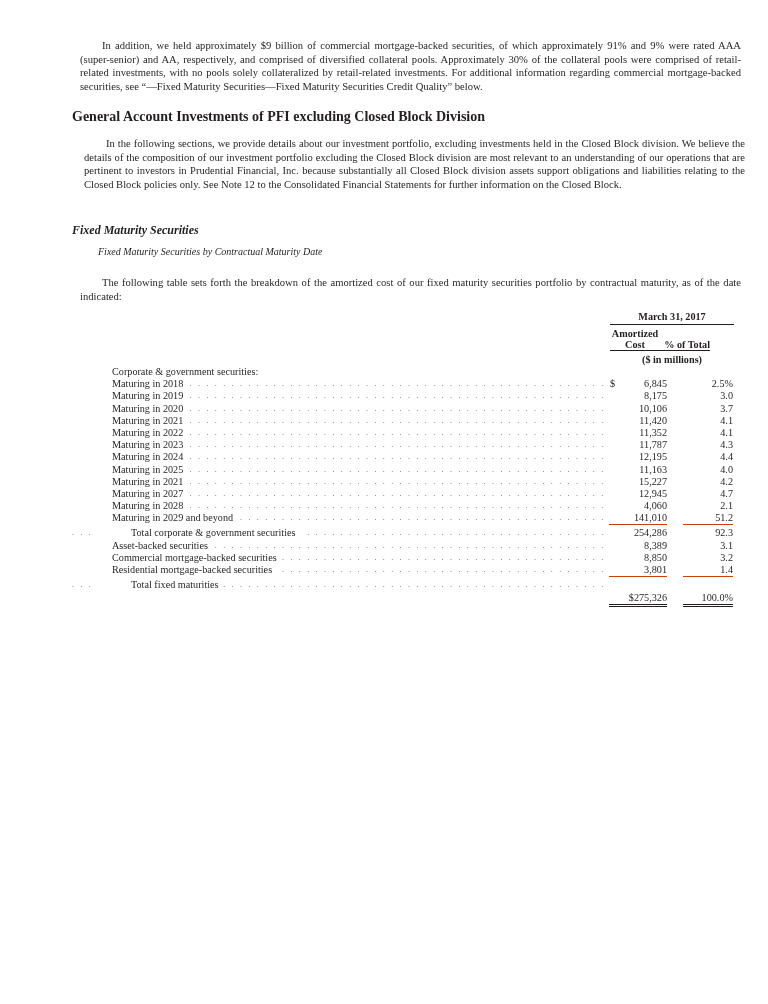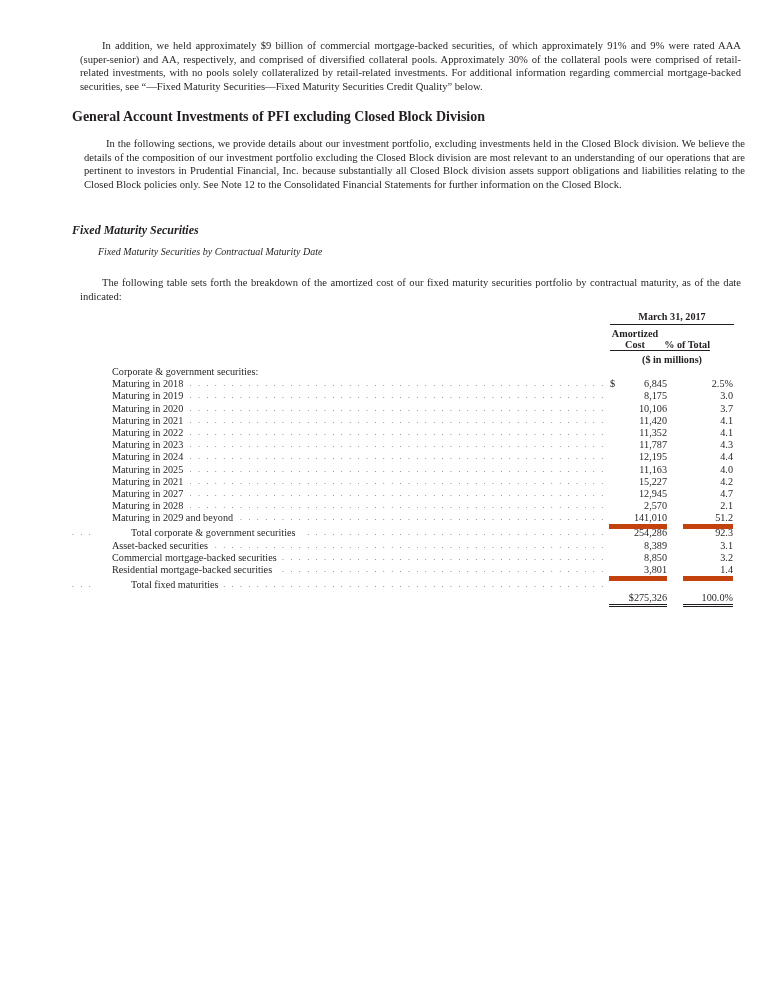--- a/index.html
+++ b/index.html
@@ -32,21 +32,21 @@
   .row .lbl { position: absolute; left: 0; background: #fff; padding-right: 4px; white-space: nowrap; padding-left: 40px; }
   .row .lbl.ind { left: 19px; }
   .row .dots {
     position: absolute; left: 0; width: 534px; overflow: hidden; white-space: nowrap;
     color: #555; letter-spacing: 2.2px; font-size: 8px;
   }
   .row .cur { position: absolute; left: 538px; }
   .row .amt { position: absolute; right: 66px; width: 58px; text-align: right; }
   .row .pct { position: absolute; right: 0; width: 50px; text-align: right; }
   .row.gap { margin-top: 3px; }
-  .u1 { border-bottom: 5px solid #c2410c; }
+  .u1 { border-bottom: 1px solid #c2410c; }
   .u2 { border-bottom: 3px double #231f20; margin-top: 13px; }
   .amt.u1, .amt.u2, .pct.u1, .pct.u2 { }
 
   .footer {
     position: absolute; top: 1008px; right: 36px;
     font-family: "Liberation Sans", "DejaVu Sans", sans-serif;
     color: #7a7a7a; font-size: 8.6px; text-align: center;
   }
   .footer .pg { color: #4d4d4d; font-size: 12.6px; margin-left: 6px; }
 </style>
@@ -135,21 +135,21 @@
     </div>
     <div class="row">
       <span class="dots">. . . . . . . . . . . . . . . . . . . . . . . . . . . . . . . . . . . . . . . . . . . . . . . . . . . . . . . . . . . . . . . . . . . . . . . . . . . . . . . . . . . . . . . . . . . . . . . . . . . . . . . . . . . . . . . . . . . . . . . . . . . . . . . .</span>
       <span class="lbl">Maturing in 2027</span>
       <span class="amt">12,945</span>
       <span class="pct">4.7</span>
     </div>
     <div class="row">
       <span class="dots">. . . . . . . . . . . . . . . . . . . . . . . . . . . . . . . . . . . . . . . . . . . . . . . . . . . . . . . . . . . . . . . . . . . . . . . . . . . . . . . . . . . . . . . . . . . . . . . . . . . . . . . . . . . . . . . . . . . . . . . . . . . . . . . .</span>
       <span class="lbl">Maturing in 2028</span>
-      <span class="amt">2,570</span>
+      <span class="amt">4,060</span>
       <span class="pct">2.1</span>
     </div>
     <div class="row">
       <span class="dots">. . . . . . . . . . . . . . . . . . . . . . . . . . . . . . . . . . . . . . . . . . . . . . . . . . . . . . . . . . . . . . . . . . . . . . . . . . . . . . . . . . . . . . . . . . . . . . . . . . . . . . . . . . . . . . . . . . . . . . . . . . . . . . . .</span>
       <span class="lbl">Maturing in 2029 and beyond</span>
       <span class="amt u1">141,010</span>
       <span class="pct u1">51.2</span>
     </div>
 
     <div class="row gap">

